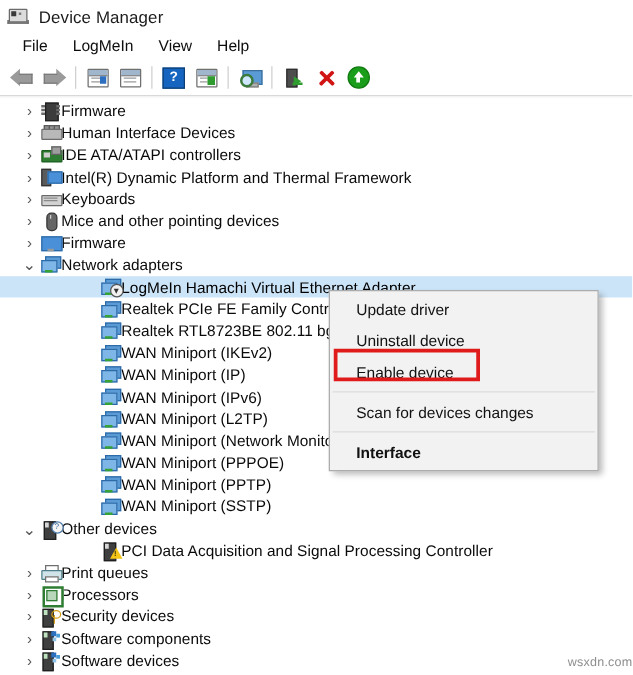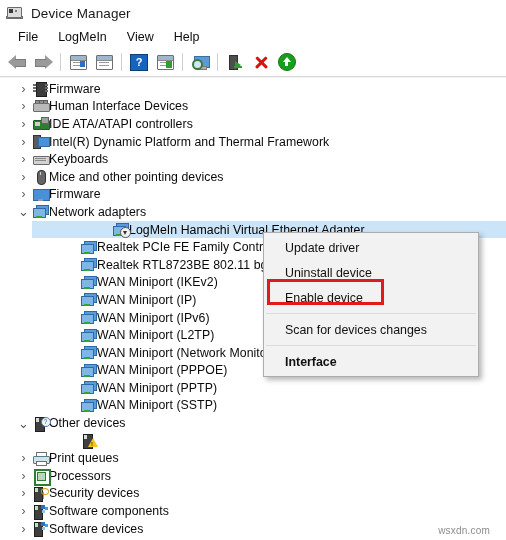--- a/index.html
+++ b/index.html
@@ -85,21 +85,21 @@
 
   
   .tree{
     position:absolute;left:0;top:80px;width:506px;height:460px;
     background:#fff;overflow:hidden;
   }
   .row{position:relative;height:17.6px;display:flex;align-items:center;white-space:nowrap;}
   .row .chev{width:15px;flex:none;display:flex;align-items:center;justify-content:center;color:#5a5a5a;font-size:9px;}
   .row .ic{width:18px;flex:none;display:flex;align-items:center;justify-content:center;}
   .row .lbl{font-size:12.3px;color:#0a0a0a;letter-spacing:.05px;}
-  .row.sel{background:#cce4f7;margin-left:32px;}
+  .row.sel{background:#cce4f7;}
   .row.sel .lbl{color:#000;}
   .d0 .chev{margin-left:18px;}
   .d1 .chev{margin-left:18px;}
   .d1 .ic{margin-left:24px;}
 
   
   .g{position:relative;width:15px;height:13px;}
   
   .g.firmware .c{position:absolute;left:3px;top:0px;width:9px;height:13px;background:#3c3c3c;border:1px solid #1f1f1f;}
   .g.firmware .p{position:absolute;width:3px;height:1.4px;background:#6b6b6b;}
@@ -167,21 +167,21 @@
     padding-left:21px;font-size:12.4px;color:#111;cursor:default;
   }
   .ctx .item.bold{font-weight:bold;}
   .ctx .sep{height:1px;background:#dcdcdc;margin:3px 2px 3px 2px;}
   .redbox{
     position:absolute;left:3px;top:46px;width:117px;height:26px;
     border:3px solid #e01b1b;box-sizing:border-box;z-index:31;pointer-events:none;
   }
 
   .watermark{
-    position:absolute;right:16px;bottom:4px;
+    position:absolute;right:0;bottom:4px;
     font-size:10px;color:#8d8d8d;font-family:"Liberation Sans",sans-serif;
     letter-spacing:.2px;
   }
 </style>
 </head>
 <body>
 
 <div class="app">
 
   <div class="titlebar">
@@ -522,20 +522,21 @@
       </div>
       <div class="row d1">
         <div class="chev" style="margin-left: 40px;"></div>
         <div class="ic">
           <div class="g gen">
             <div class="b"></div>
             <div class="hi"></div>
             <div class="warn"></div>
           </div>
         </div>
+        <div class="lbl">PCI Data Acquisition and Signal Processing Controller</div>
       </div>
       <div class="row d0">
         <div class="chev" style="font-size: 12px; margin-left: 16px;">›</div>
         <div class="ic">
           <div class="g print">
             <div class="p"></div>
             <div class="b"></div>
             <div class="o"></div>
           </div>
         </div>

